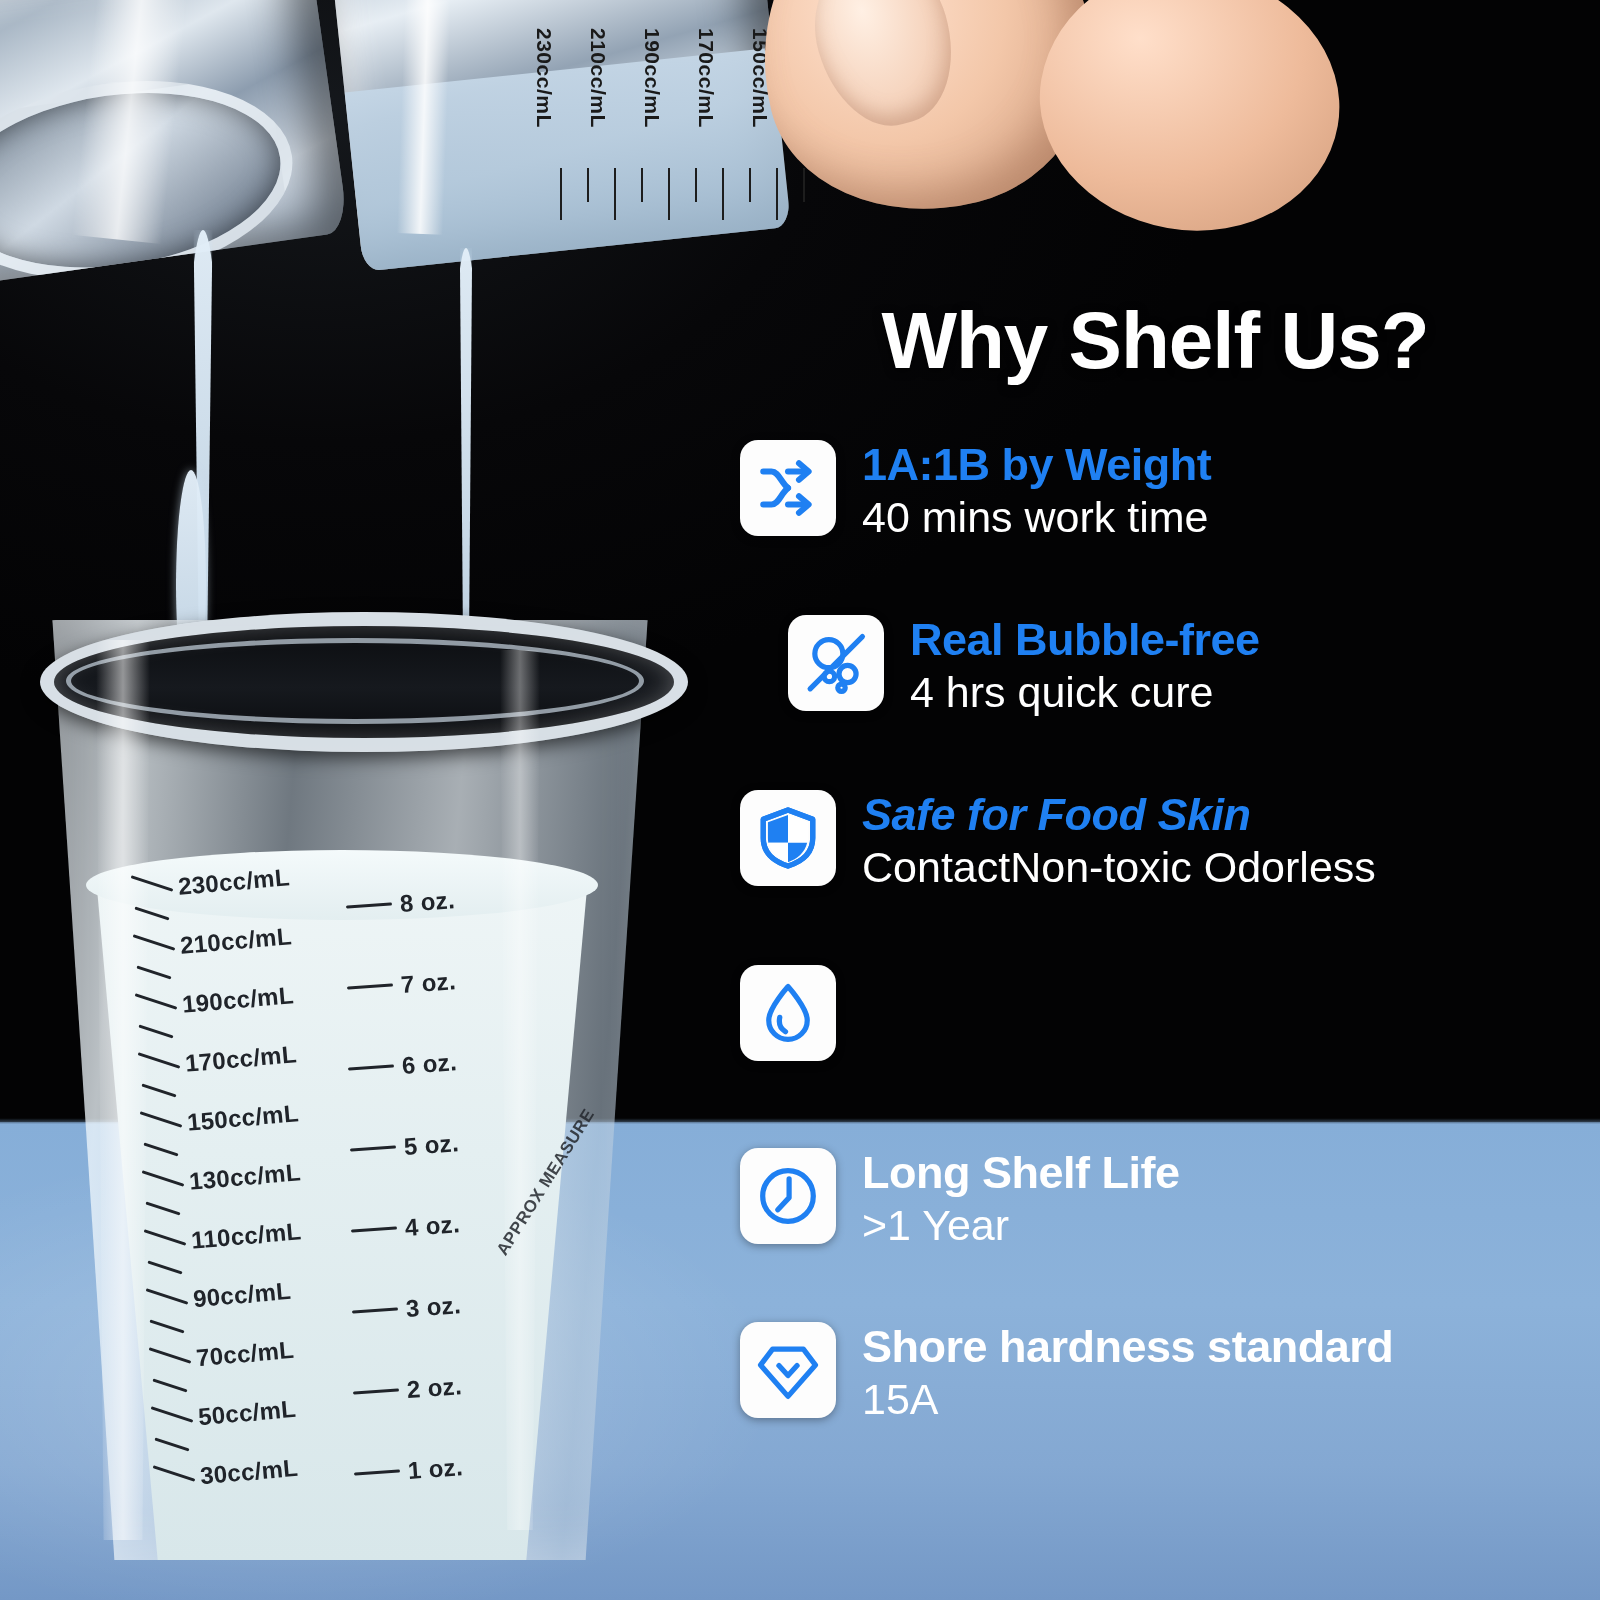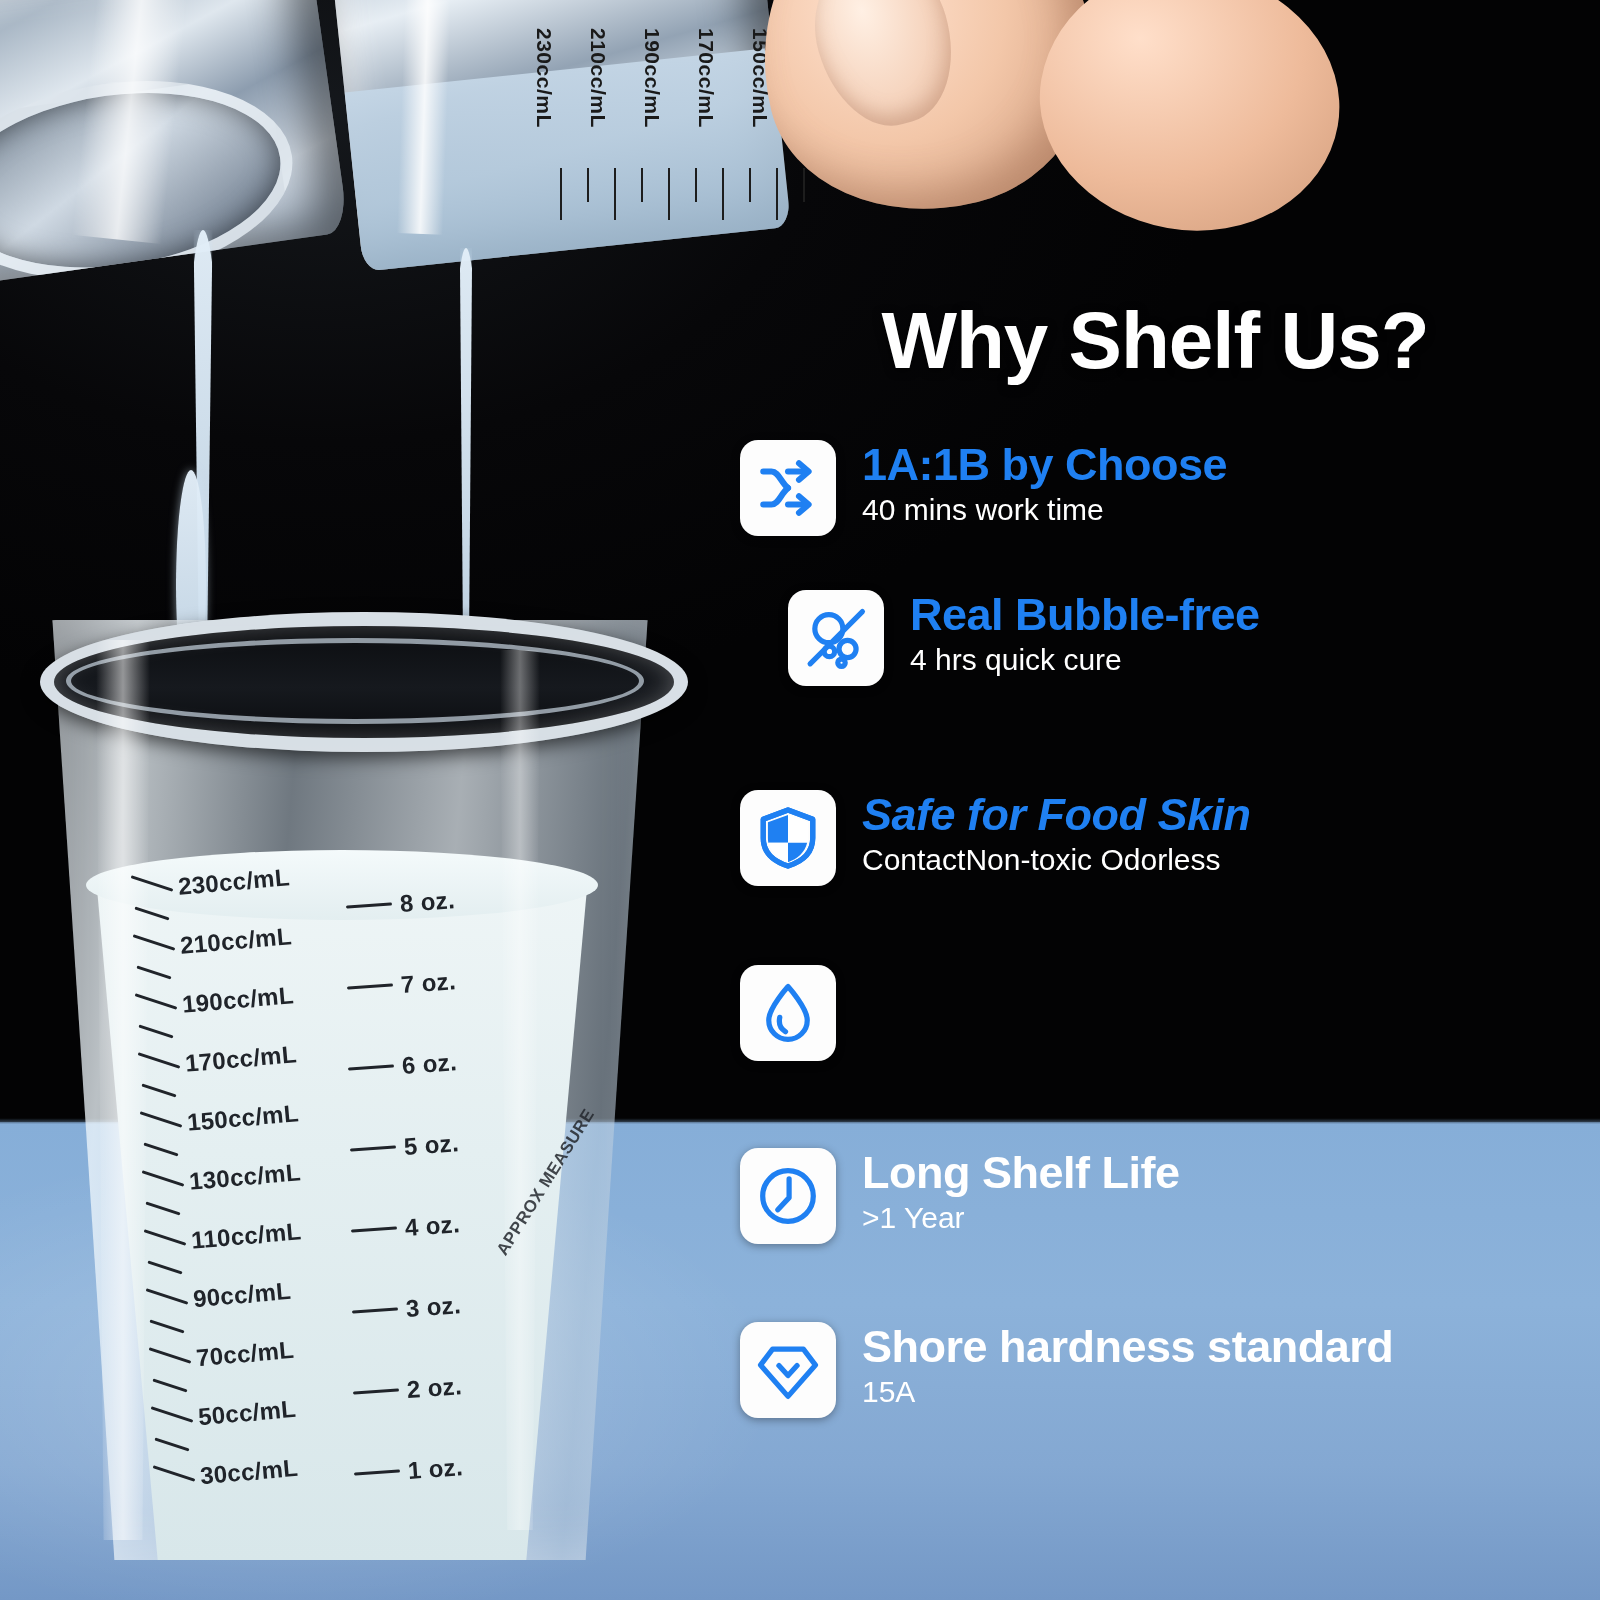--- a/index.html
+++ b/index.html
@@ -125,21 +125,21 @@
     color:#ffffff;font-size:80px;font-weight:700;letter-spacing:-1px;text-align:center;
     text-shadow:0 2px 10px rgba(0,0,0,.8);}
 
   .feat{position:absolute;left:740px;display:flex;align-items:flex-start;gap:26px;}
   .tile{flex:0 0 auto;width:96px;height:96px;background:#fdfdfd;border-radius:18px;
     display:flex;align-items:center;justify-content:center;
     box-shadow:0 2px 8px rgba(0,0,0,.35);}
   .tile svg{width:66px;height:66px;display:block;}
   .ftext{padding-top:2px;}
   .fhead{font-size:45px;font-weight:700;line-height:1.04;letter-spacing:-.5px;white-space:nowrap;}
-  .fsub{font-size:30px;font-weight:400;line-height:1.12;color:#ffffff;white-space:nowrap;margin-top:4px;}
+  .fsub{font-size:43px;font-weight:400;line-height:1.12;color:#ffffff;white-space:nowrap;margin-top:4px;}
 </style>
 </head>
 <body>
 
 <div id="page">
 
   <div class="bg-black"></div>
   <div class="bg-blue"></div>
   <div class="bg-seam"></div>
 
@@ -254,25 +254,25 @@
        <path d="M3 6h3c2.6 0 3.4 4 6 6"></path>
        <path d="M3 18h3c2.6 0 3.4-4 6-6"></path>
        <path d="M12 6h6"></path>
               <path d="M12 18h6"></path>
        <polyline points="16,3 19.5,6 16,9"></polyline>
        <polyline points="16,15 19.5,18 16,21"></polyline>
      </svg>
           </span>
         </div>
         <div class="ftext">
-          <div class="fhead" style="color: rgb(31, 128, 242);">1A:1B by Choose</div>
+          <div class="fhead" style="color: rgb(31, 128, 242);">1A:1B by Weight</div>
           <div class="fsub" style="color: rgb(255, 255, 255);">40 mins work time</div>
         </div>
       </div>
-      <div class="feat" style="top: 590px; padding-left: 48px;">
+      <div class="feat" style="top: 615px; padding-left: 48px;">
         <div class="tile">
           <span>
             <svg viewBox="0 0 24 24" fill="none" stroke="#1f80f2" stroke-width="1.9" stroke-linecap="round">
        <circle cx="9.4" cy="8.6" r="5.1"></circle>
        <circle cx="16.2" cy="16" r="3.1"></circle>
        <circle cx="9.6" cy="16.9" r="1.9"></circle>
        <circle cx="14" cy="21" r="1.35"></circle>
        <line x1="21.6" y1="2.4" x2="2.6" y2="21.4"></line>
      </svg>
           </span>

